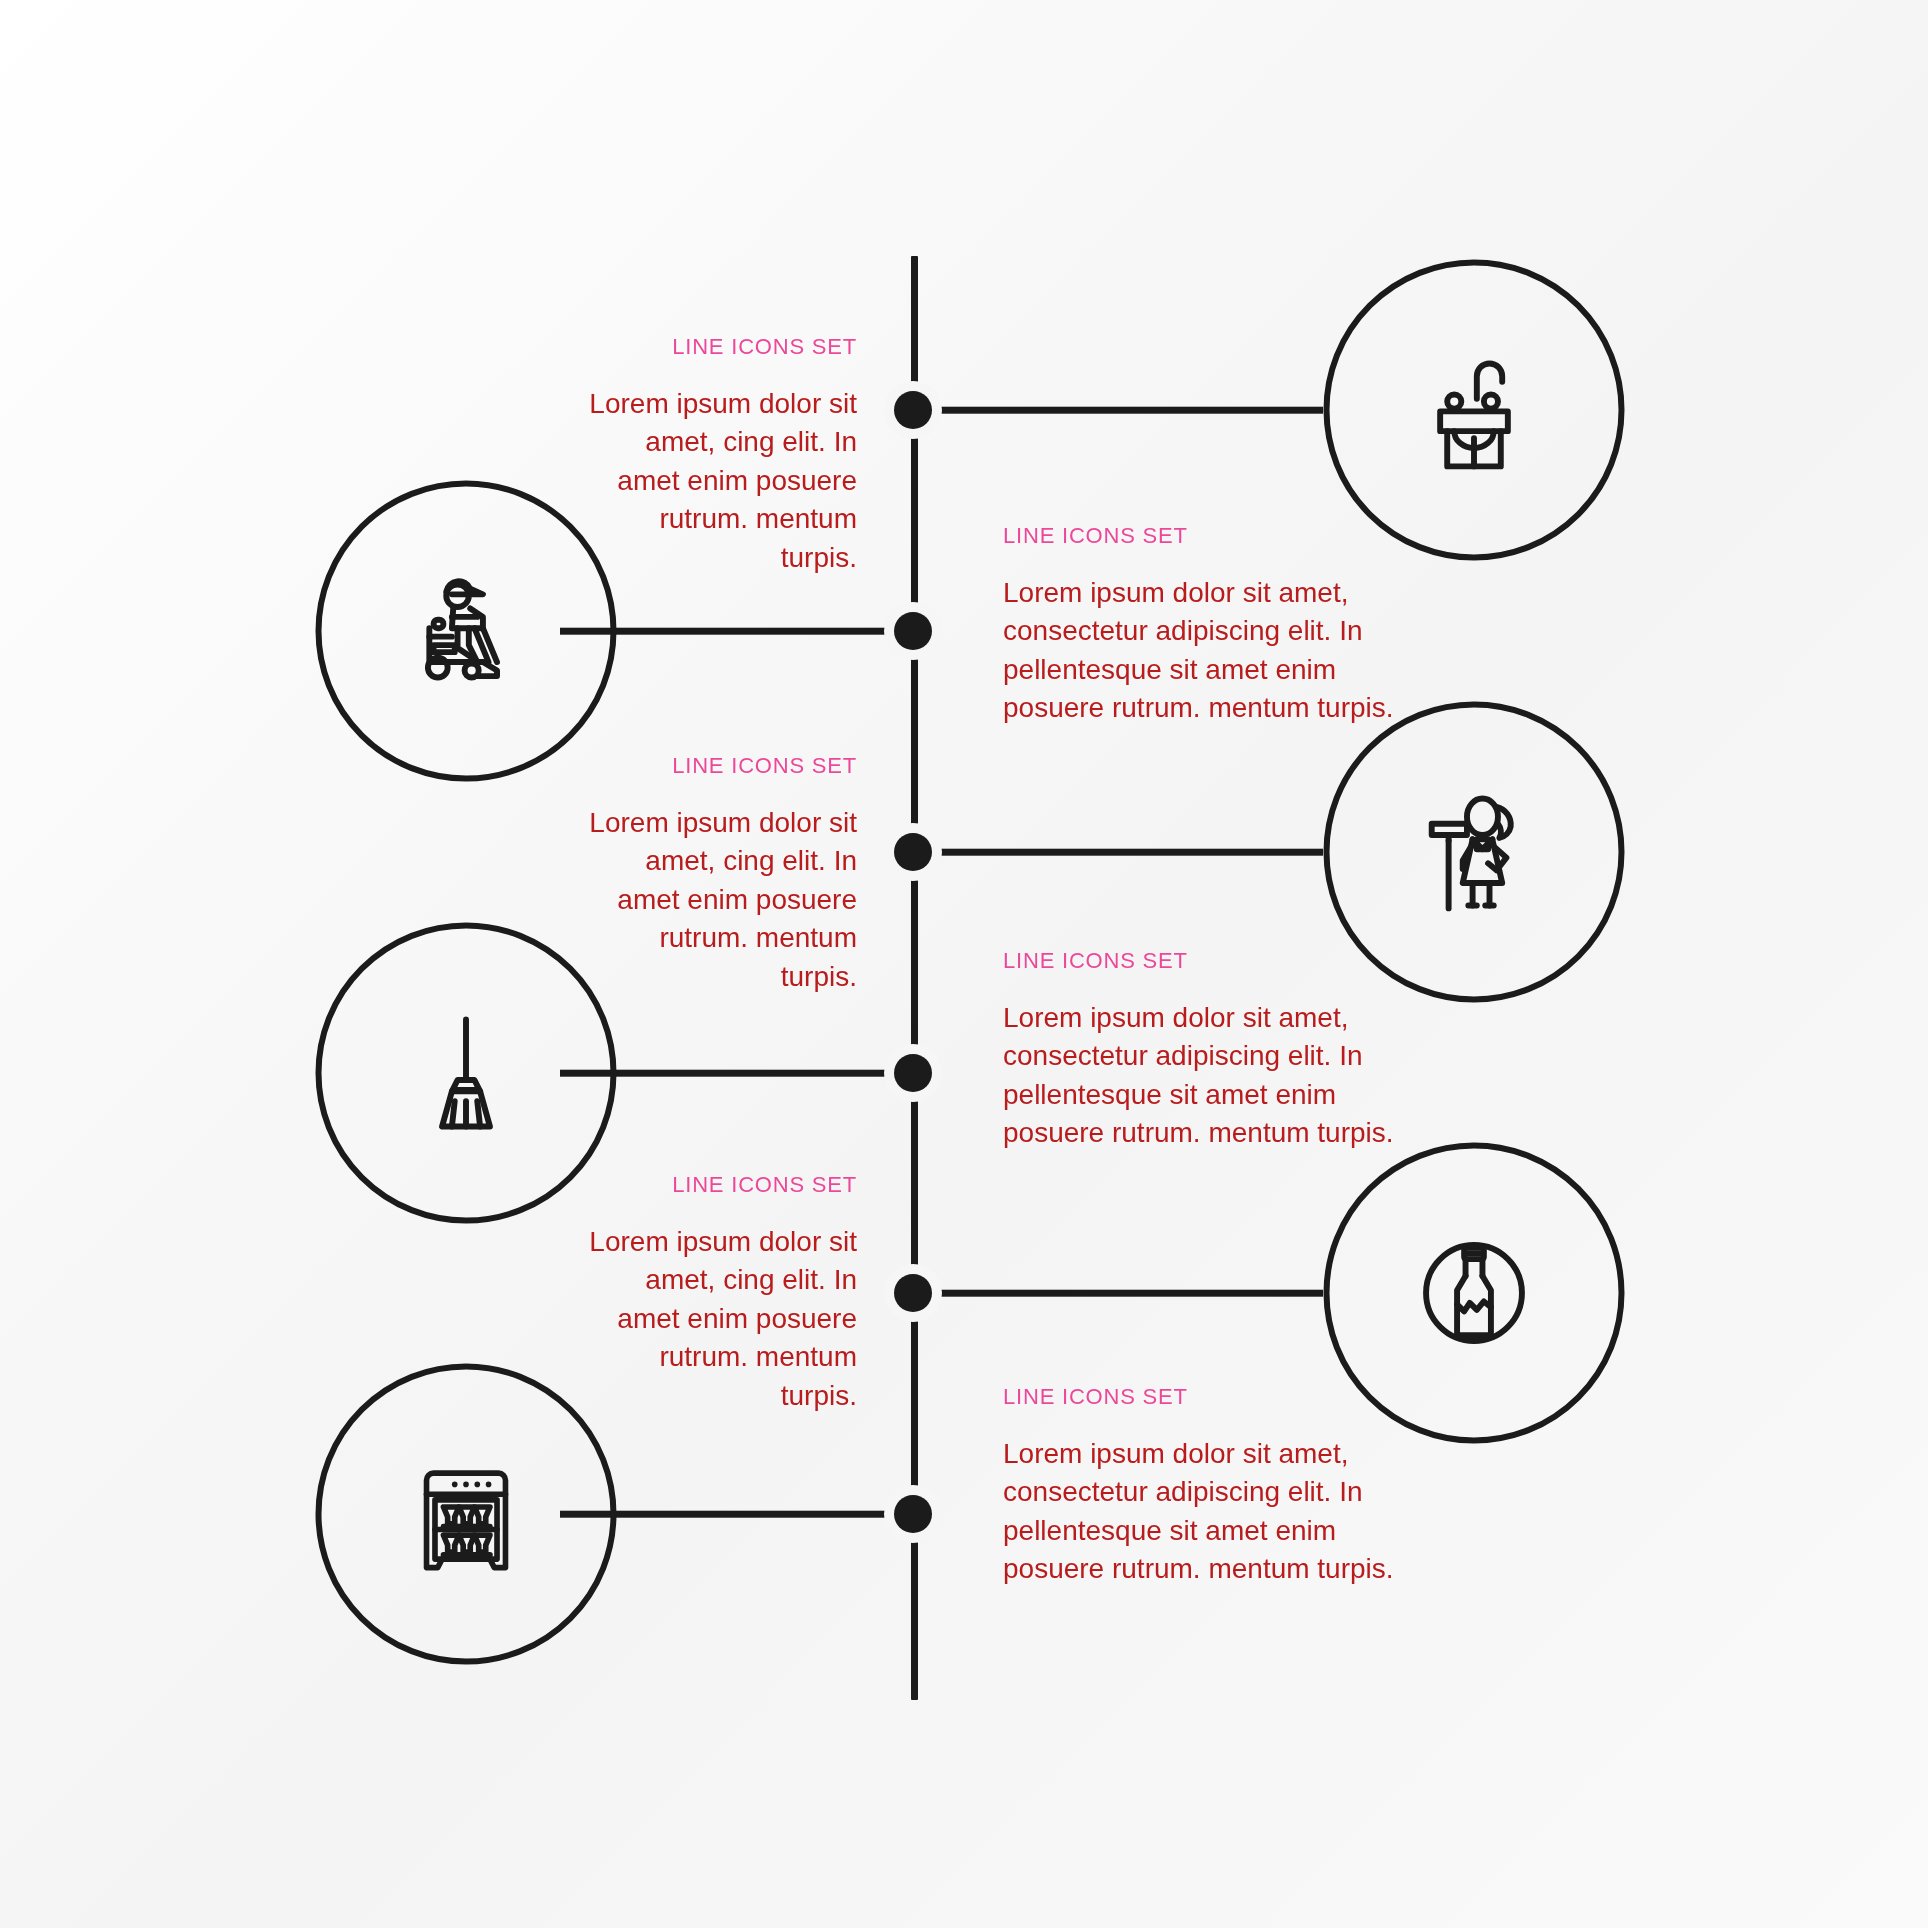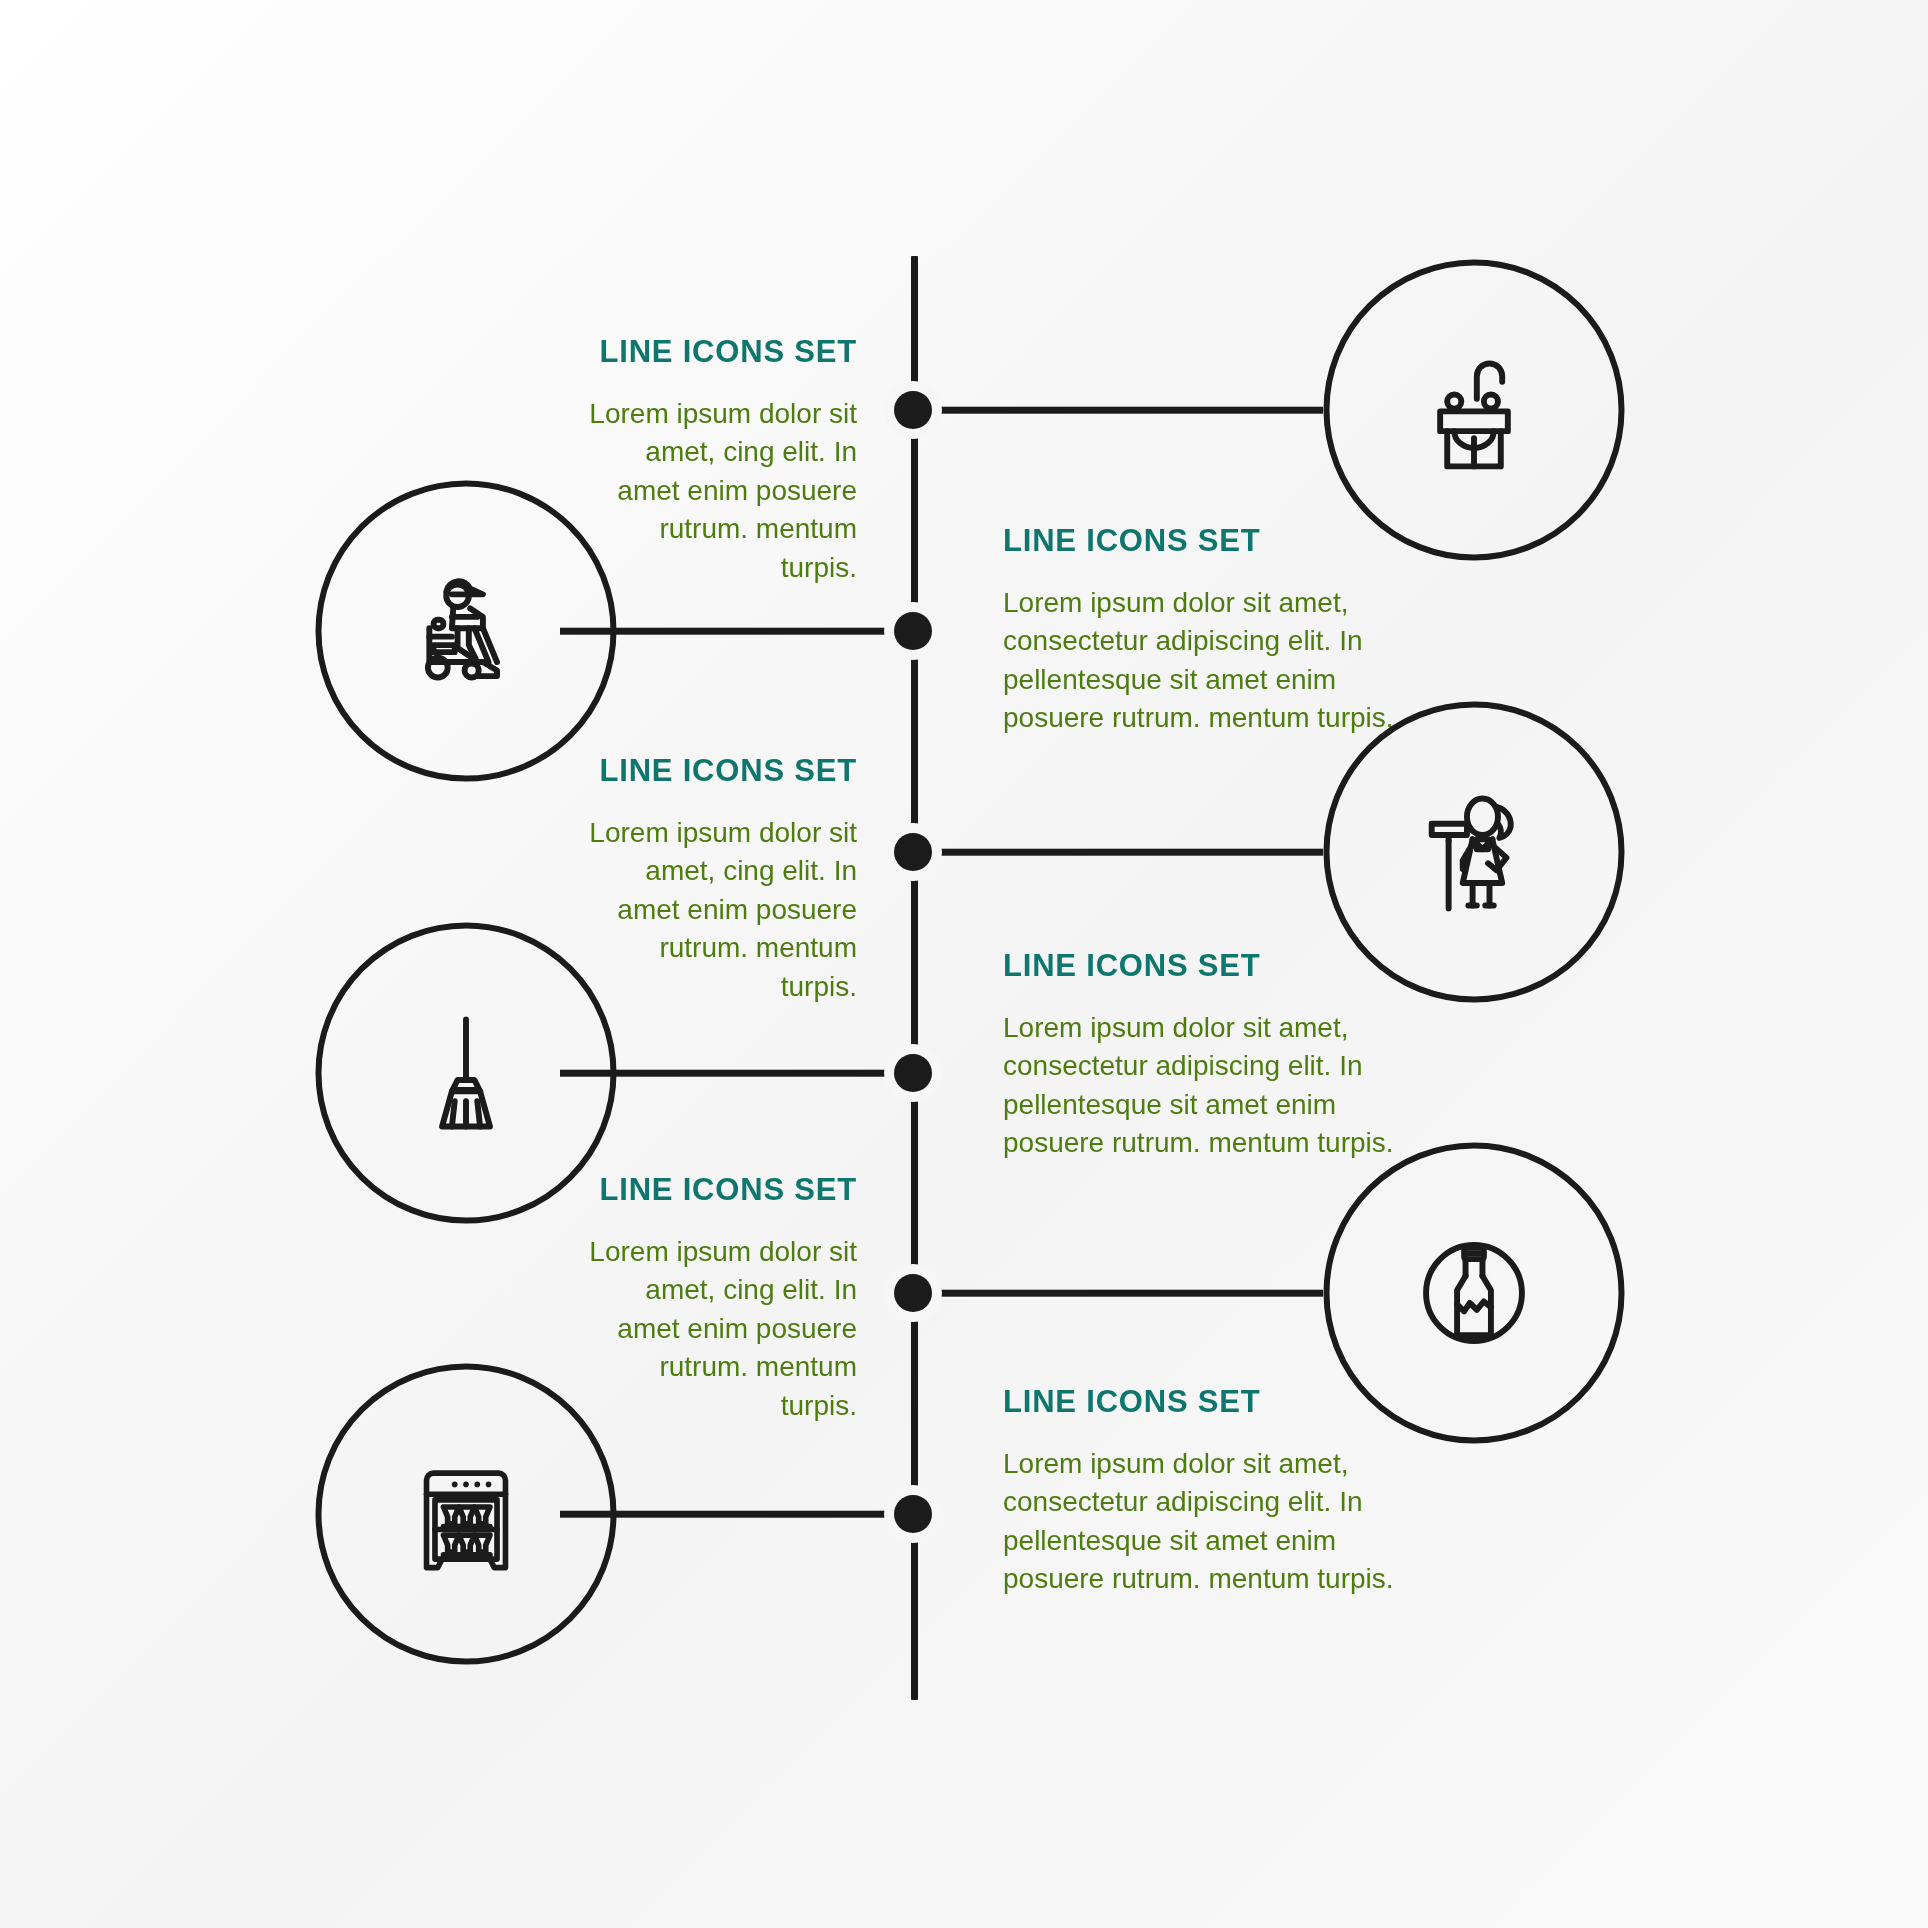--- a/index.html
+++ b/index.html
@@ -53,31 +53,31 @@
     border:6.6px solid #1b1b1b;
     background:transparent;
     transform:translate(-50%,-50%);
     display:flex; align-items:center; justify-content:center;
   }
   .bubble svg { width:141px; height:141px; display:block; }
 
   
   .block { position:absolute; }
   .block .title {
-    font-size:31px;
-    font-weight:700;
+    font-size:22px;
+    font-weight:400;
     letter-spacing:0.8px;
-    color:#0f766e;
+    color:#ec4899;
     margin-bottom:24.5px;
     white-space:nowrap;
   }
   .block .body {
     font-size:28px;
     line-height:1.38;
-    color:#4d7c0f;
+    color:#b91c1c;
   }
   .block.left { text-align:right; }
   .block.left .title { text-align:right; }
   .block.left .body { text-align:right; }
   .block.right { text-align:left; }
 </style>
 </head>
 <body>
 
 <div id="stage">

